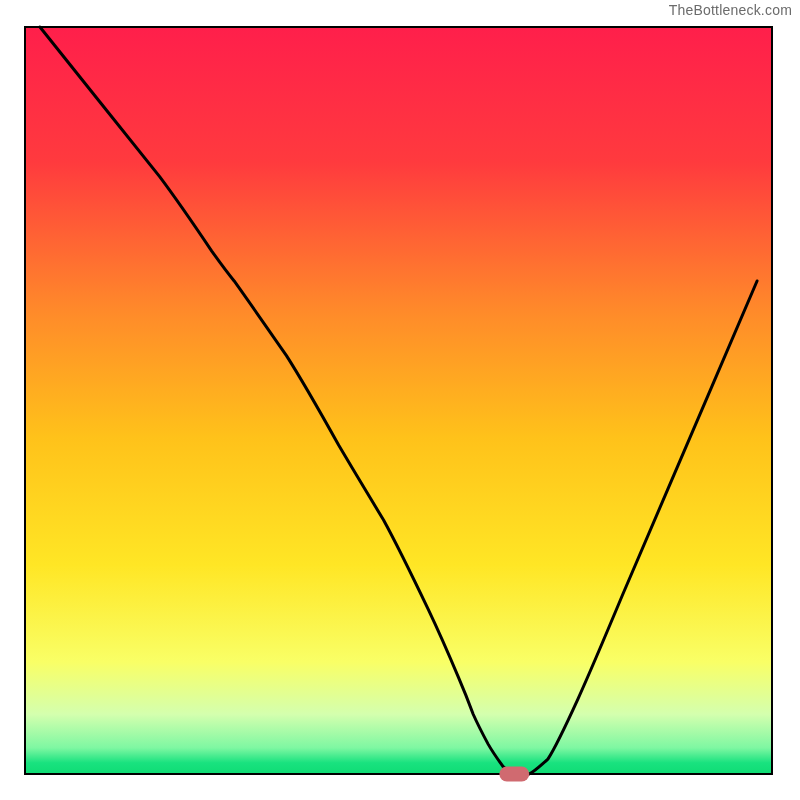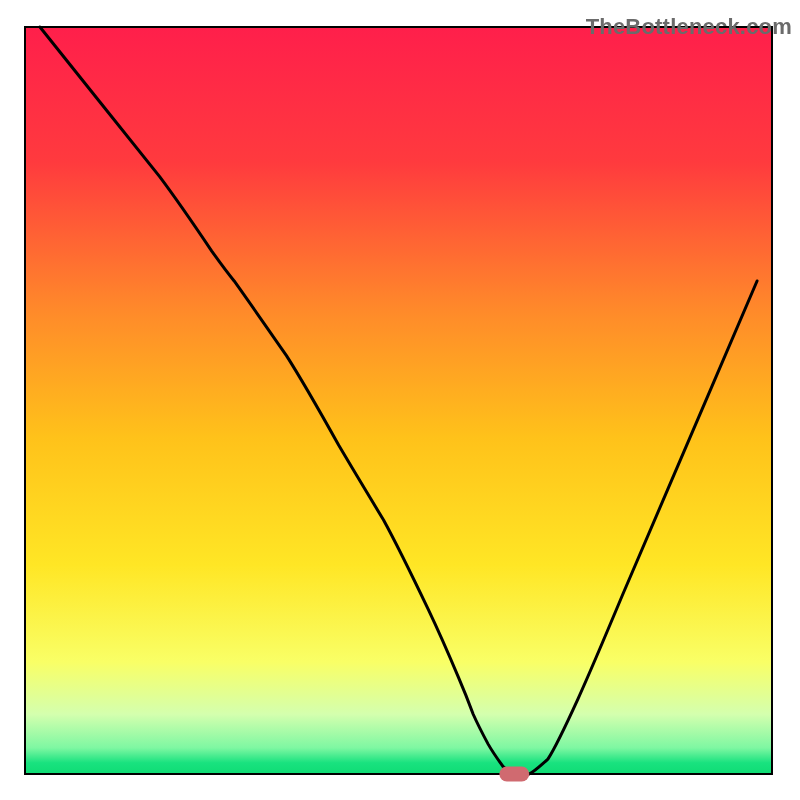--- a/index.html
+++ b/index.html
@@ -10,25 +10,25 @@
     background: #ffffff;
     font-family: Arial, Helvetica, sans-serif;
   }
   .container {
     position: relative;
     width: 800px;
     height: 800px;
   }
   .watermark {
     position: absolute;
-    top: 14px;
+    top: 2px;
     right: 8px;
     color: #6b6b6b;
-    font-size: 22px;
-    font-weight: 700;
+    font-size: 14px;
+    font-weight: 400;
     letter-spacing: 0.2px;
     z-index: 10;
   }
   svg.chart {
     position: absolute;
     left: 0;
     top: 0;
   }
 </style>
 </head>

